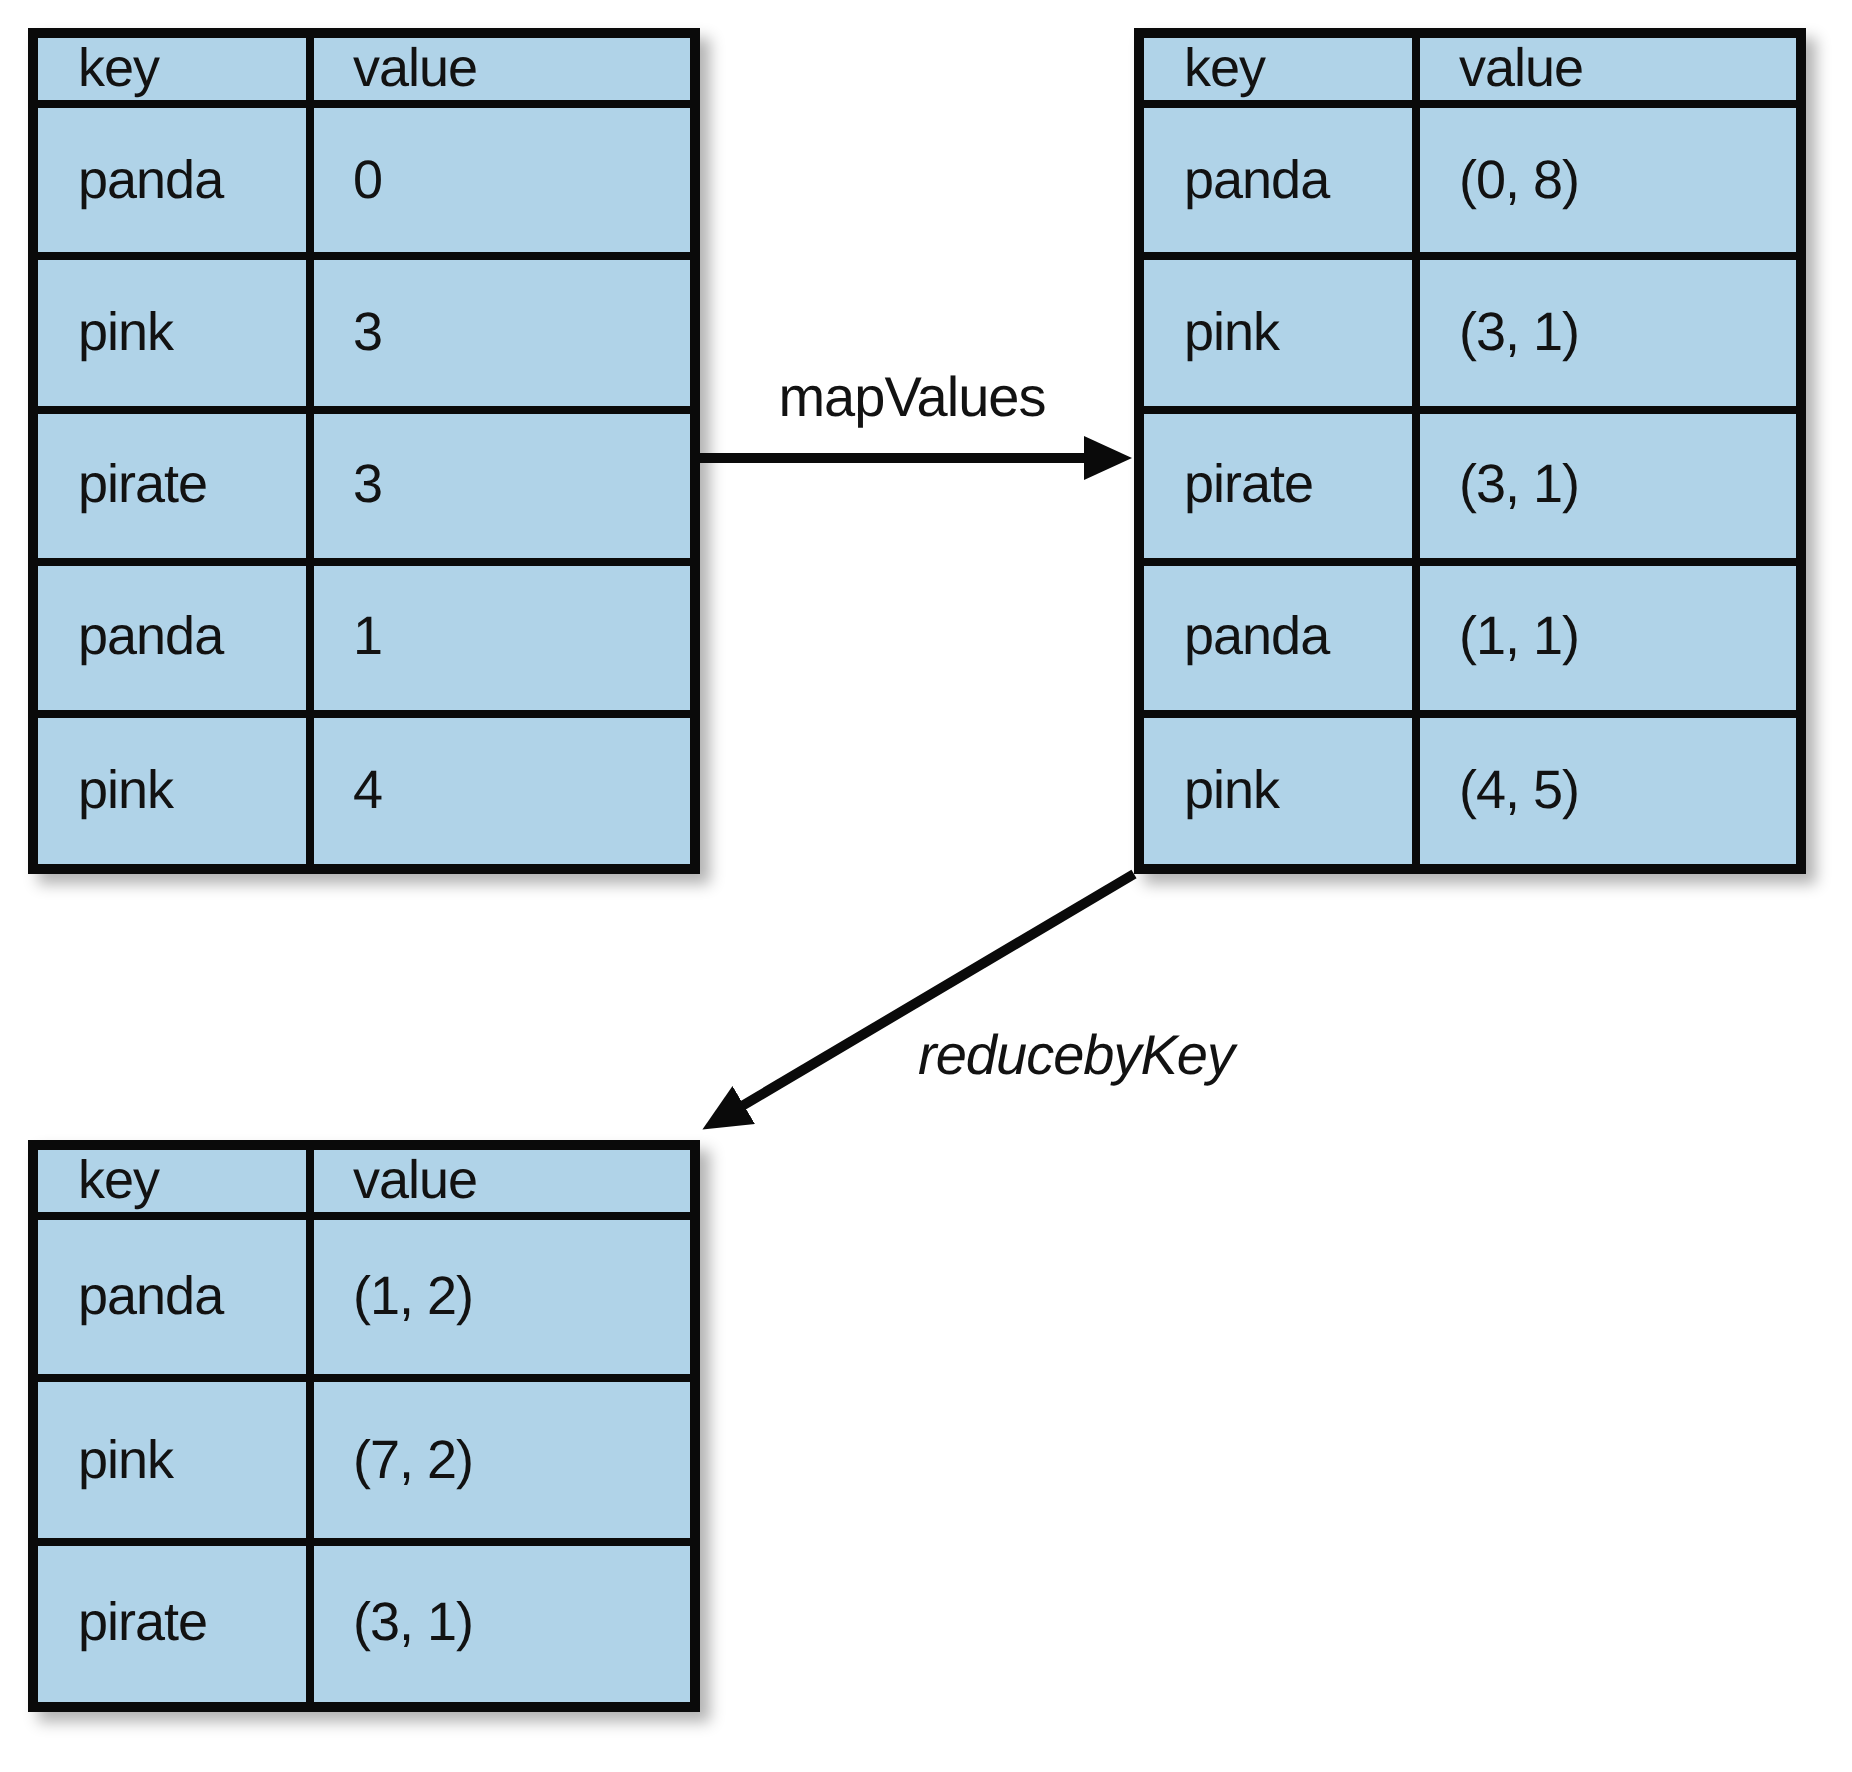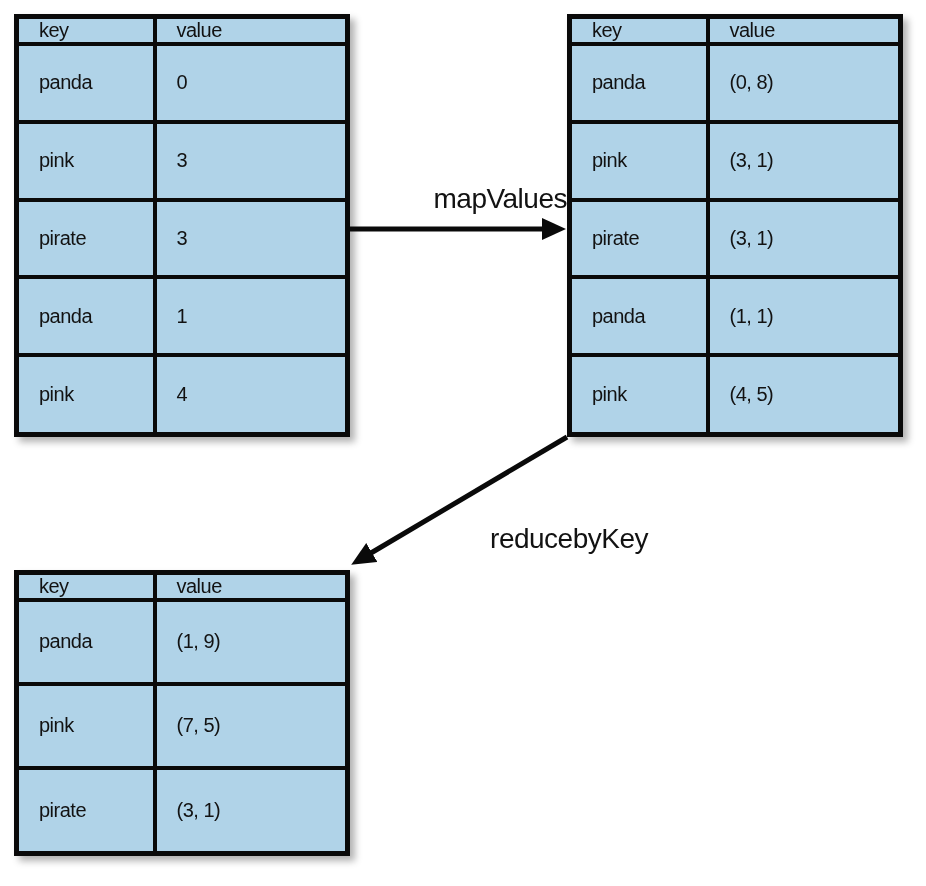--- a/index.html
+++ b/index.html
@@ -31,21 +31,21 @@
   }
   table.kv-table col.c1 { width: 138px; }
   table.kv-table col.c2 { width: 193px; }
   table.kv-table th,
   table.kv-table td {
     border: 4px solid var(--border);
     background: var(--cell-fill);
     text-align: left;
     vertical-align: middle;
     padding-left: 20px;
-    font-size: 20px;
+    font-size: 27px;
     font-weight: 400;
     letter-spacing: -0.5px;
     color: var(--text);
   }
   #table-input, #table-mapped { width: 331px; height: 423px; }
   #table-input  { left: 14px;  top: 14px; }
   #table-mapped { left: 567px; top: 14px; }
   #table-reduced { left: 14px; top: 570px; width: 331px; height: 286px; }
 
   .arrows-layer {
@@ -55,26 +55,26 @@
     pointer-events: none;
   }
   .arrows-layer line { stroke: var(--border); stroke-width: 5; }
   .arrows-layer .head { fill: var(--border); }
 
   .arrow-label {
     position: absolute;
     font-size: 28px;
     font-weight: 400;
     letter-spacing: -0.5px;
-    text-align: right;
+    text-align: center;
     color: var(--text);
     white-space: nowrap;
   }
   #map-values-label { left: 345px; top: 183px; width: 222px; }
-  #reduce-by-key-label { left: 428px; top: 523px; width: 220px; }
+  #reduce-by-key-label { left: 428px; top: 512px; width: 220px; font-style: italic; }
 </style>
 </head>
 <body>
 
 <div class="canvas">
 
   <table class="kv-table" id="table-input">
     <colgroup>
         <col class="c1">
         <col class="c2">
@@ -151,25 +151,25 @@
       </colgroup>
     <thead>
       <tr>
         <th>key</th>
         <th>value</th>
       </tr>
     </thead>
     <tbody>
       <tr>
         <td>panda</td>
-        <td>(1, 9)</td>
+        <td>(1, 2)</td>
       </tr>
       <tr>
         <td>pink</td>
-        <td>(7, 5)</td>
+        <td>(7, 2)</td>
       </tr>
       <tr>
         <td>pirate</td>
         <td>(3, 1)</td>
       </tr>
     </tbody>
   </table>
 
   <svg class="arrows-layer" viewBox="0 0 926 886" xmlns="http://www.w3.org/2000/svg">
     <defs>

